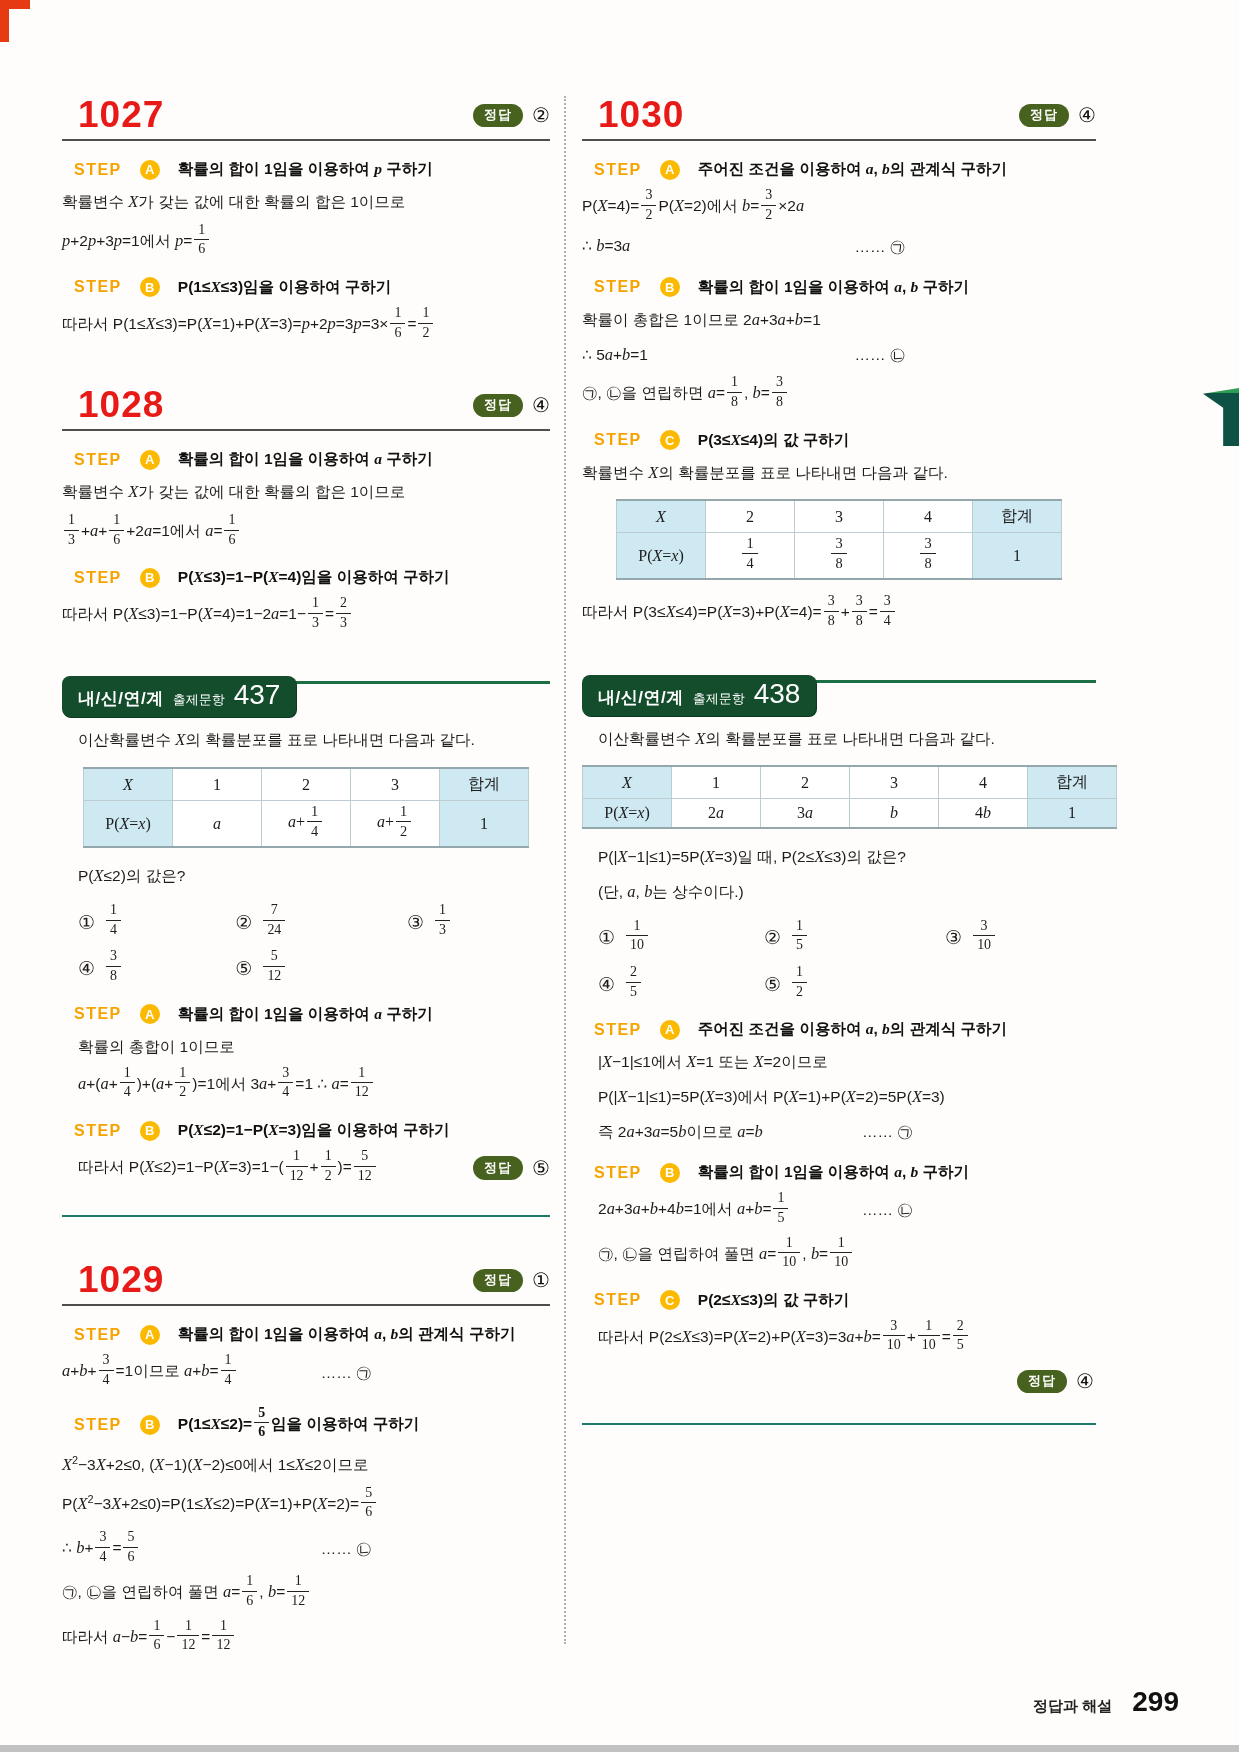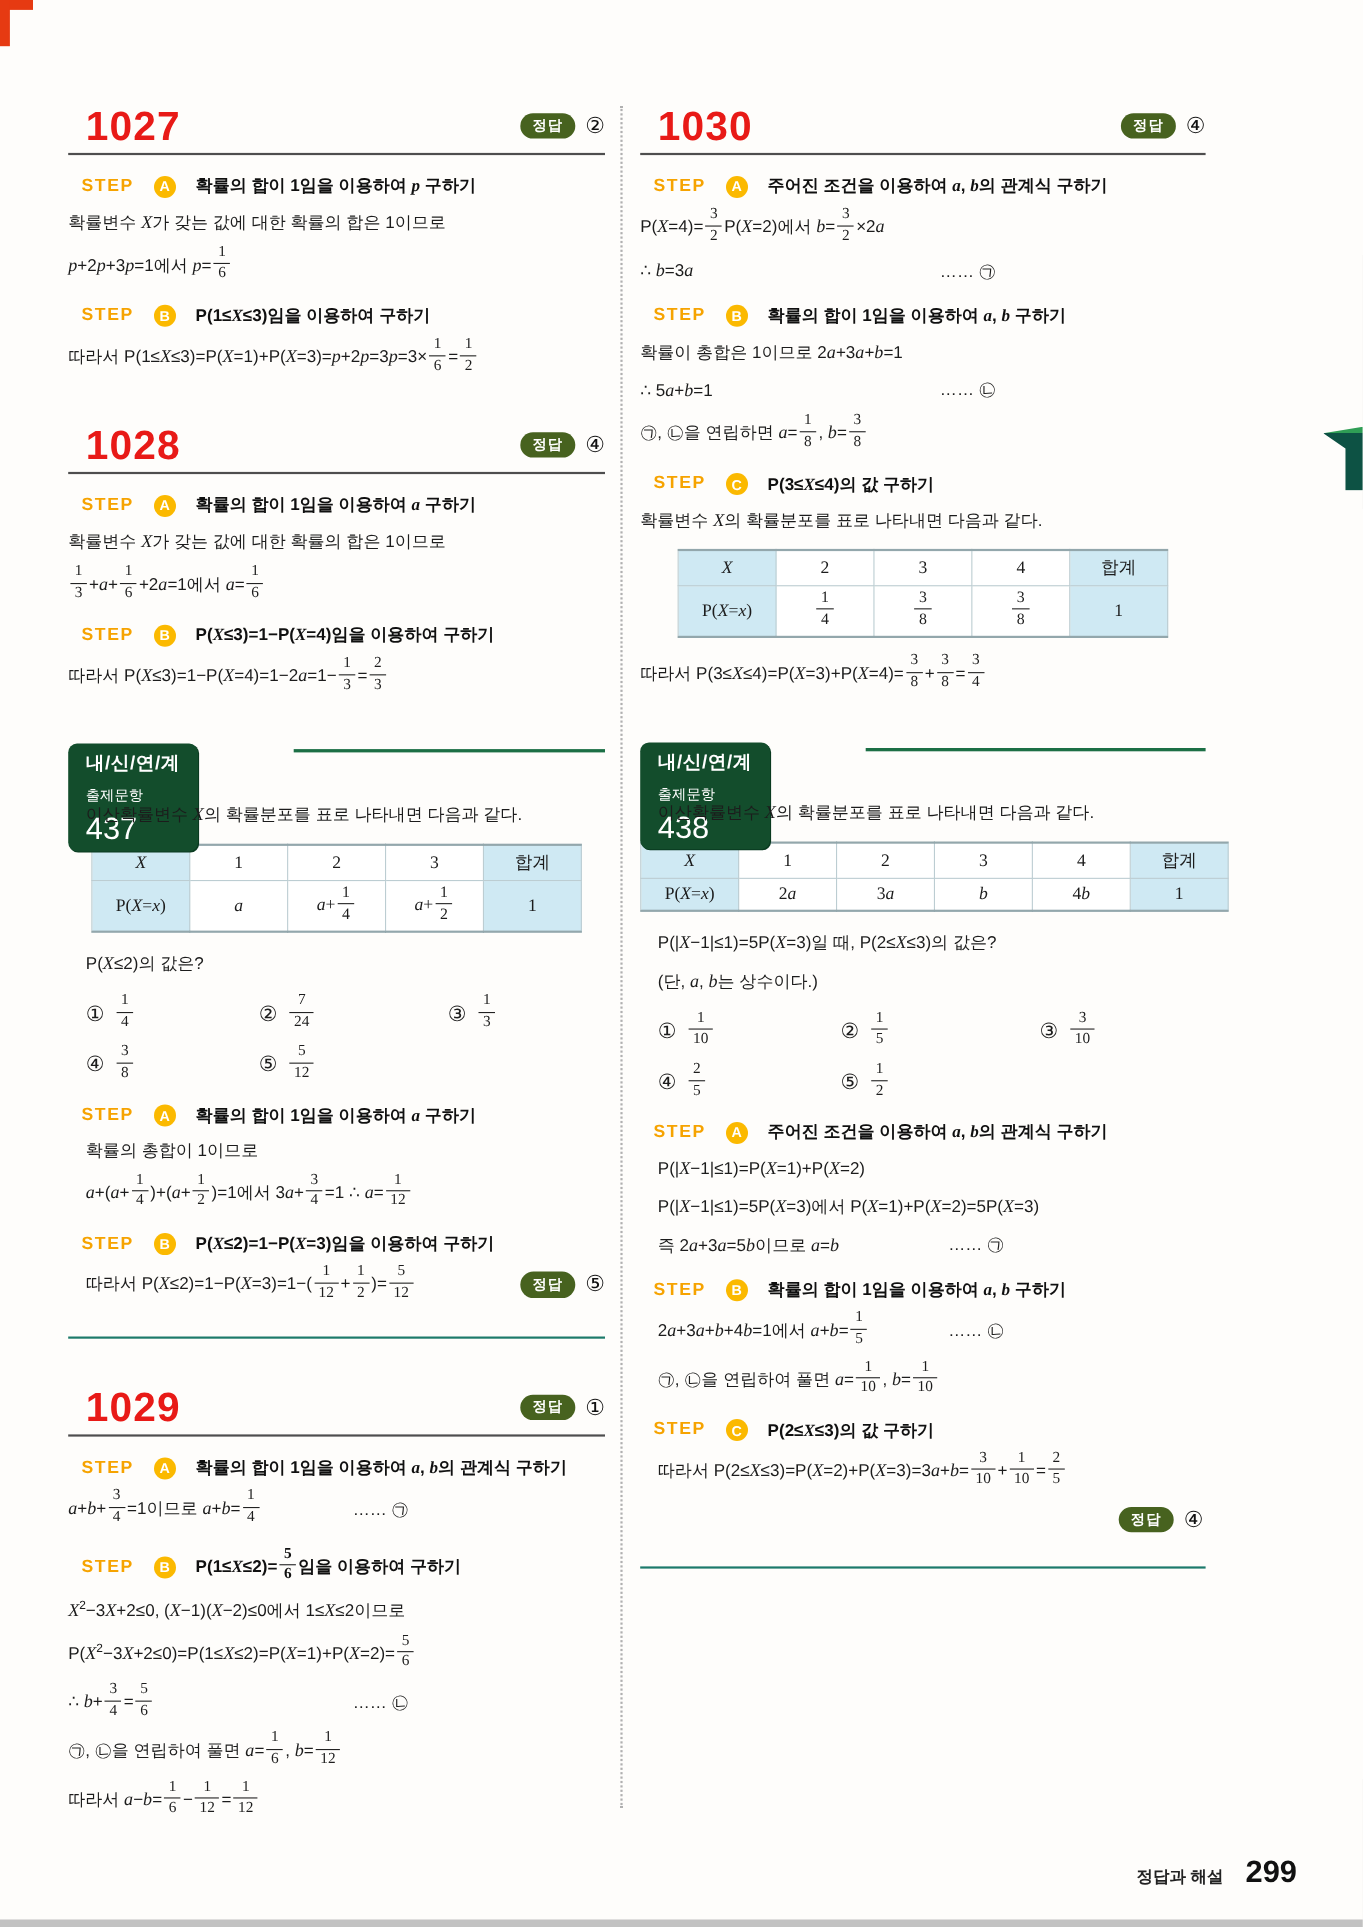--- a/index.html
+++ b/index.html
@@ -16,21 +16,21 @@
   .prob-num{font-size:37px;font-weight:bold;color:#e81a17;letter-spacing:1px;line-height:1;margin-left:16px;}
   .head-ans{display:flex;align-items:center;padding-bottom:6px;}
   .pill{display:inline-block;background:#47621f;color:#fff;font-size:13px;font-weight:bold;
         padding:2px 11px 3px;border-radius:12px;letter-spacing:1px;}
   .circ{font-size:20px;margin-left:9px;color:#111;}
   .prob-rule{border-top:2px solid #4e4e4e;margin:6px 0 14px;}
   
   .linked-head{position:relative;margin:0 0 12px;height:40px;}
   .linked-line{position:absolute;left:205px;right:0;top:5px;border-top:3px solid #1c6f45;}
   .linked-badge{position:absolute;left:0;top:0;display:inline-flex;align-items:baseline;gap:9px;
-        background:#134d2c;color:#fff;padding:6px 16px 7px;border-radius:8px;box-shadow:1px 1px 0 #0a3a20;flex-direction:column;}
+        background:#134d2c;color:#fff;padding:6px 16px 7px;border-radius:8px;box-shadow:1px 1px 0 #0a3a20;}
   .lb-main{font-weight:bold;font-size:17px;letter-spacing:.5px;}
   .lb-sub{font-size:13px;}
   .lb-num{font-size:28px;font-weight:normal;line-height:.9;}
   .linked .line,.linked .opts,.linked .txt{margin-left:16px;}
   
   .step{margin:18px 0 10px 12px;display:flex;align-items:center;gap:18px;}
   .step-word{color:#f6a300;font-weight:bold;font-size:16px;letter-spacing:1.5px;}
   .step-circle{width:20px;height:20px;border-radius:50%;background:#fbb900;color:#fff;font-weight:bold;
         font-size:13px;display:inline-flex;align-items:center;justify-content:center;flex:0 0 auto;}
   .step-title{font-weight:bold;font-size:15.5px;color:#101010;}
@@ -472,21 +472,21 @@
                 <span class="fn">1</span>
                 <span class="fd">2</span>
               </span></span>
           </span>
         </div>
         <div class="step">
           <span class="step-word">STEP</span>
           <span class="step-circle">A</span>
           <span class="step-title">주어진 조건을 이용하여 <i>a</i>, <i>b</i>의 관계식 구하기</span>
         </div>
-        <div class="line math">P(|<i>X</i>−1|≤1)=P(<i>X</i>=1)+P(<i>X</i>=2)</div>
+        <div class="line math">|<i>X</i>−1|≤1에서 <i>X</i>=1 또는 <i>X</i>=2이므로</div>
         <div class="line math">P(|<i>X</i>−1|≤1)=5P(<i>X</i>=3)에서 P(<i>X</i>=1)+P(<i>X</i>=2)=5P(<i>X</i>=3)</div>
         <div class="line math">즉 2<i>a</i>+3<i>a</i>=5<i>b</i>이므로 <i>a</i>=<i>b</i><span class="tail">…… ㉠</span></div>
         <div class="step">
           <span class="step-word">STEP</span>
           <span class="step-circle">B</span>
           <span class="step-title">확률의 합이 1임을 이용하여 <i>a</i>, <i>b</i> 구하기</span>
         </div>
         <div class="line math">2<i>a</i>+3<i>a</i>+<i>b</i>+4<i>b</i>=1에서 <i>a</i>+<i>b</i>=<span class="frac">
             <span class="fn">1</span>
             <span class="fd">5</span>

